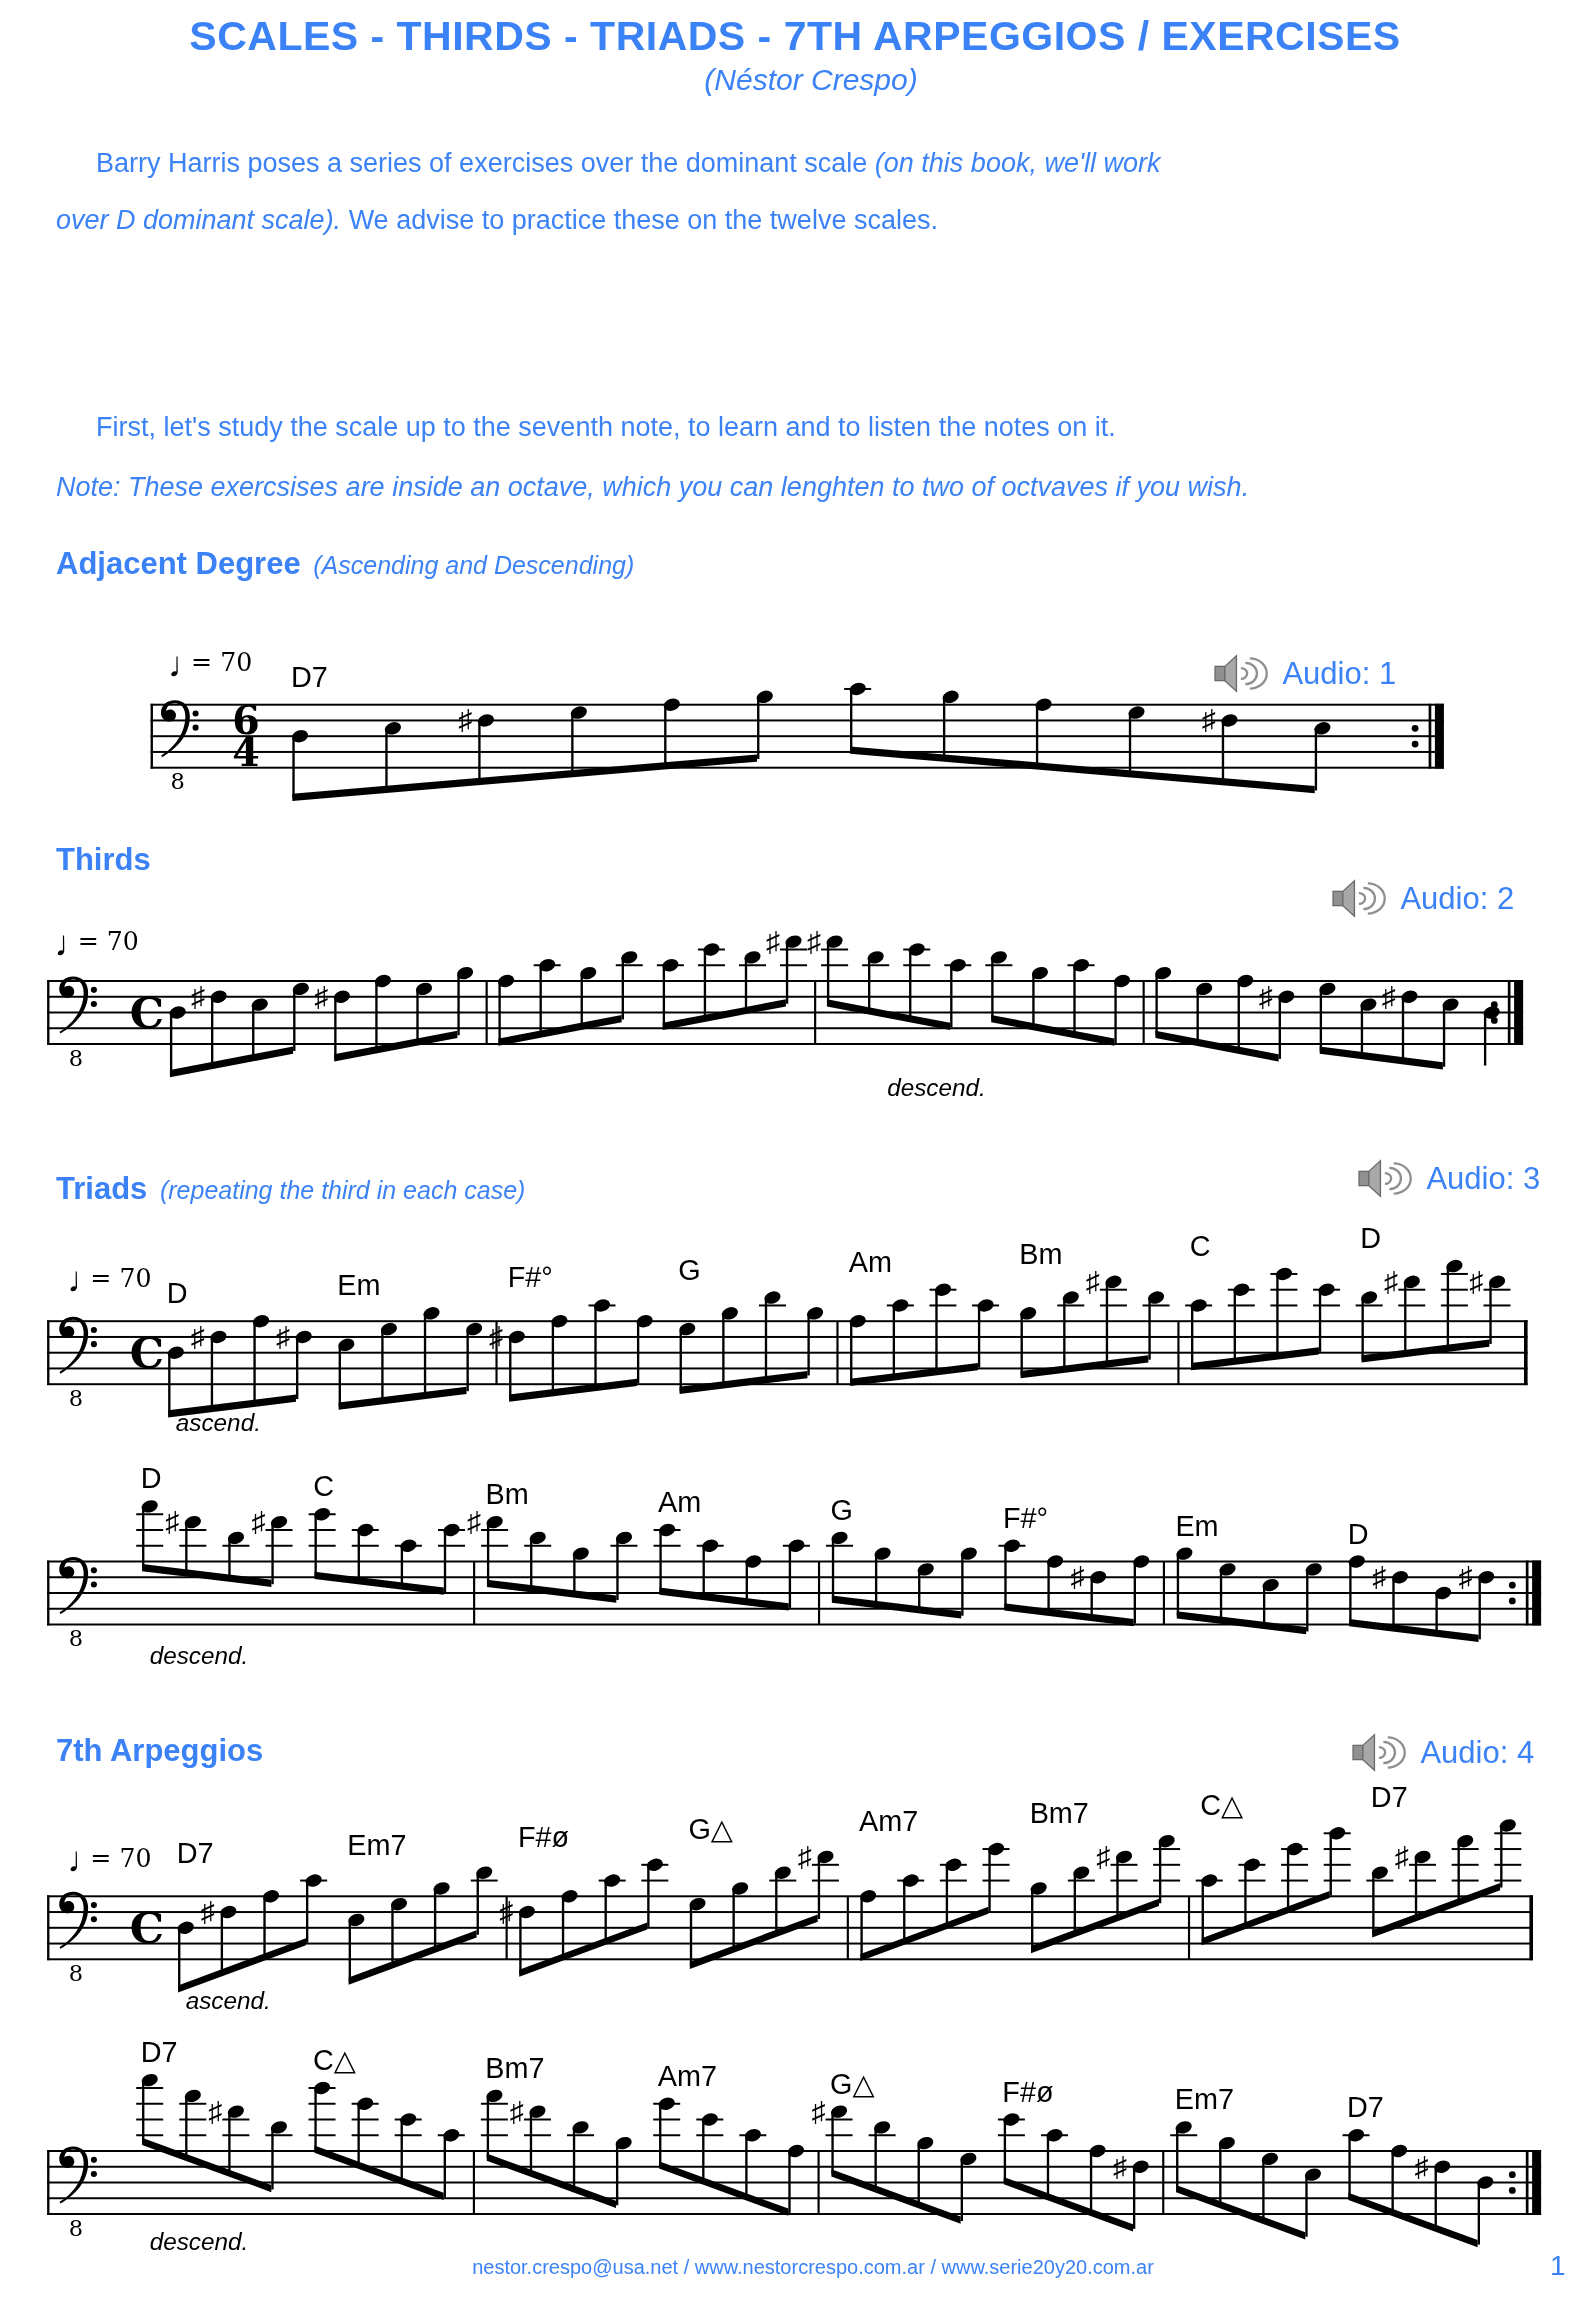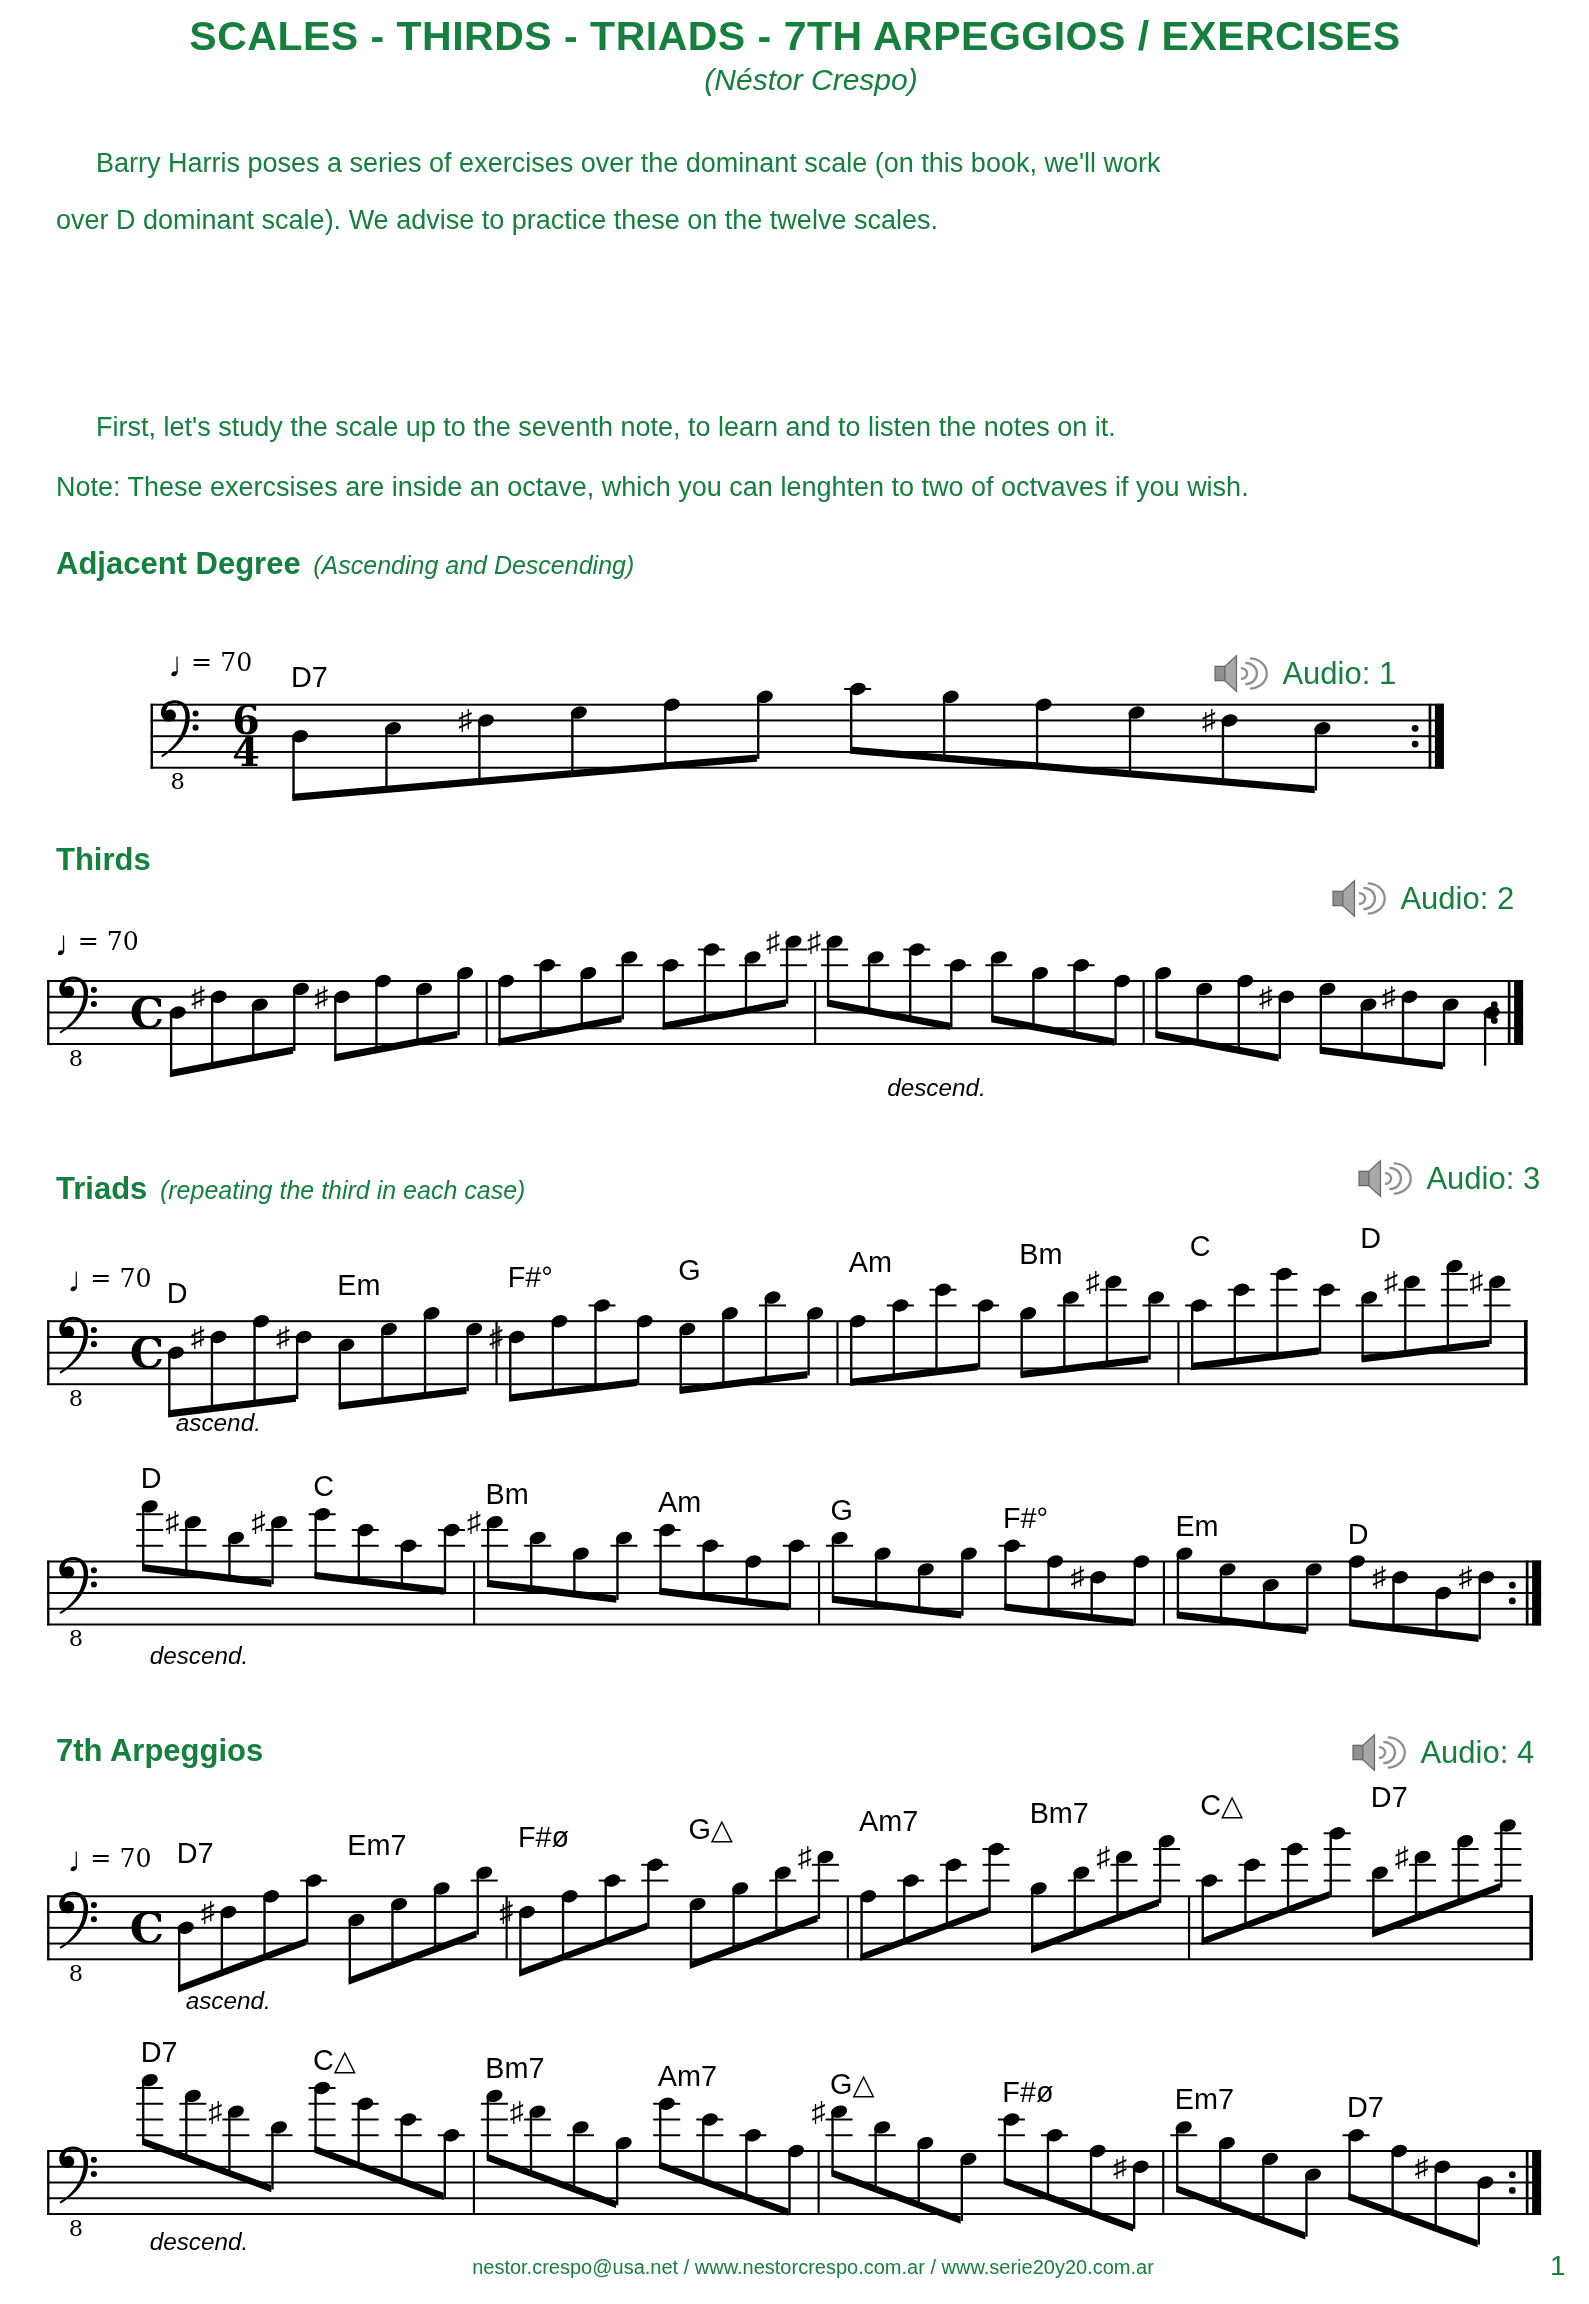--- a/index.html
+++ b/index.html
@@ -1,28 +1,28 @@
 <!DOCTYPE html>
 <html style="font-size:14.4px"><head>
 <meta charset="utf-8">
 <style>
   html,body{margin:0;padding:0;background:#e8e8e8;}
-  .page{position:relative;width:1590px;height:2304px;background:#fff;color:#15803d;
+  .page{position:relative;width:1590px;height:2304px;background:#fff;color:#3b82f6;
         font-family:"Liberation Sans",sans-serif;overflow:hidden;margin:0 auto;}
   .abs{position:absolute;}
   .title{top:12.6px;left:0;width:100%;text-align:center;font-size:41px;font-weight:bold;letter-spacing:0.5px;}
   .subtitle{top:63px;left:0;width:100%;text-align:center;font-size:30px;font-style:italic;padding-left:16px;}
   .para{position:absolute;left:56px;font-size:27px;}
   .p1{top:135px;line-height:57px;width:1440px;}
   .p2{top:275px;line-height:40px;width:1494px;}
   .p3{top:412px;width:1494px;}
   .pnote{top:472px;width:1512px;}
   .pline{white-space:nowrap;}
   .pline.indent{text-indent:40px;}
-  .it{}
+  .it{font-style:italic;}
   .heading{position:absolute;left:56px;font-size:31px;font-weight:bold;white-space:nowrap;}
   .h-adjacent{top:546px;}
   .h-thirds{top:842px;}
   .h-triads{top:1171px;}
   .h-arpeggios{top:1733px;}
   .hnote{font-weight:normal;font-style:italic;font-size:25px;margin-left:12.6px;}
   .audio{position:absolute;display:flex;align-items:center;gap:14.4px;font-size:31px;}
   .audio-1{left:1212px;top:653px;}
   .audio-2{left:1330px;top:878px;}
   .audio-3{left:1356px;top:1158px;}

